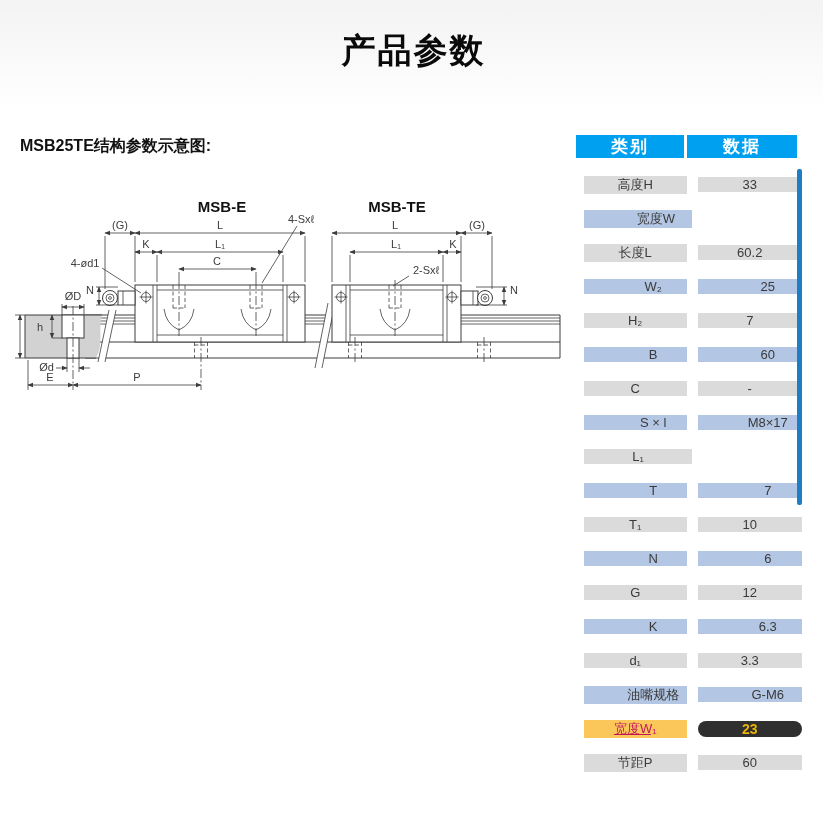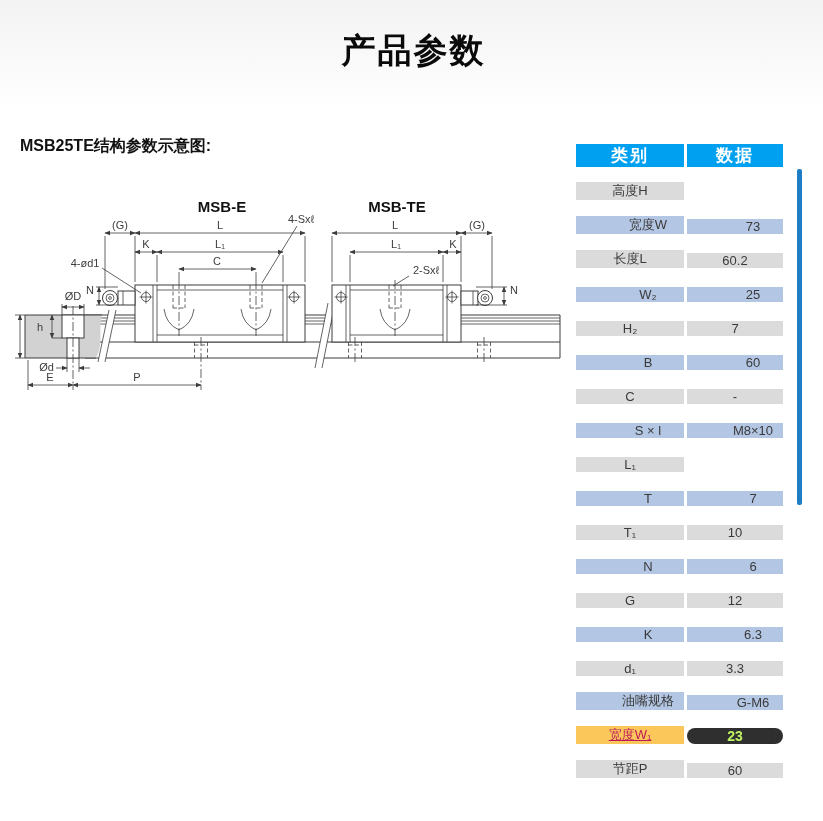--- a/index.html
+++ b/index.html
@@ -21,36 +21,36 @@
   svg text{fill:var(--ink);font-family:"Liberation Sans","DejaVu Sans",sans-serif;}
   .ln{stroke:var(--ink);stroke-width:1;fill:none;}
   .thin{stroke:var(--ink);stroke-width:.8;fill:none;}
   .dash{stroke-dasharray:4 2.5;}
   .cdash{stroke-dasharray:9 2.5 2 2.5;stroke-width:.8;}
   .wfill{fill:#fff;stroke:var(--ink);stroke-width:1;}
   .dimtxt{font-size:11px;}
   .viewtitle{font-size:15px;font-weight:bold;fill:#111;}
   
   .ptable{position:absolute;left:571px;top:125px;width:231px;}
-  .trow{display:flex;align-items:flex-end;margin-bottom:3px;}
+  .trow{display:flex;align-items:center;margin-bottom:3px;}
   .strip{width:2px;margin-right:3px;}
   .cell{display:flex;align-items:center;justify-content:center;font-size:13px;color:#3a3a3a;}
   .thead{height:42px;margin-bottom:2px;}
   .thead .strip{background:var(--header_blue);}
   .thead .cell{background:var(--header_blue);color:#fff;font-weight:bold;font-size:17px;letter-spacing:2px;}
   .c1{width:108px;margin-right:3px;}
-  .c2{width:96px;}
-  .drow{height:31px;}
+  .c2{width:110px;}
+  .drow{height:31px;gap:8px;}
   .drow.gray .strip{background:var(--strip_gray);}
   .drow.gray .cell{background:var(--row_gray);}
   .drow.blue .strip{background:var(--strip_blue);}
   .drow.blue .cell{background:var(--row_blue);padding-left:36px;}
   .drow.highlight .strip{background:var(--strip_orange);}
   .drow.highlight .c1{background:var(--highlight_gold);color:#be185d;text-decoration:underline;}
-  .drow.highlight .c2{background:var(--highlight_dark);color:#bef264;font-weight:bold;font-size:14px;border-radius:10px;}
+  .drow.highlight .c2{background:var(--highlight_dark);color:#eab308;font-weight:bold;font-size:14px;border-radius:10px;}
   .scroll-thumb{position:absolute;left:797px;top:169px;width:5px;height:336px;
         background:var(--scrollbar_blue);border-radius:2px;}
 </style>
 </head>
 <body>
 
 <div class="page">
 
   <div class="page-title">产品参数</div>
   <div class="sub-title">MSB25TE结构参数示意图:</div>
@@ -200,26 +200,26 @@
   <div class="ptable">
     <div class="trow thead">
       <div class="strip"></div>
       <div class="cell c1">类别</div>
       <div class="cell c2">数据</div>
     </div>
     <div id="rows">
     <div class="trow drow gray">
       <div class="strip"></div>
       <div class="cell c1">高度H</div>
+      <div class="cell c2">33</div>
     </div>
 
     <div class="trow drow blue">
       <div class="strip"></div>
       <div class="cell c1">宽度W</div>
-      <div class="cell c2">73</div>
     </div>
 
     <div class="trow drow gray">
       <div class="strip"></div>
       <div class="cell c1">长度L</div>
       <div class="cell c2">60.2</div>
     </div>
 
     <div class="trow drow blue">
       <div class="strip"></div>
@@ -241,21 +241,21 @@
 
     <div class="trow drow gray">
       <div class="strip"></div>
       <div class="cell c1">C</div>
       <div class="cell c2">-</div>
     </div>
 
     <div class="trow drow blue">
       <div class="strip"></div>
       <div class="cell c1">S × l</div>
-      <div class="cell c2">M8×10</div>
+      <div class="cell c2">M8×17</div>
     </div>
 
     <div class="trow drow gray">
       <div class="strip"></div>
       <div class="cell c1">L₁</div>
     </div>
 
     <div class="trow drow blue">
       <div class="strip"></div>
       <div class="cell c1">T</div>

